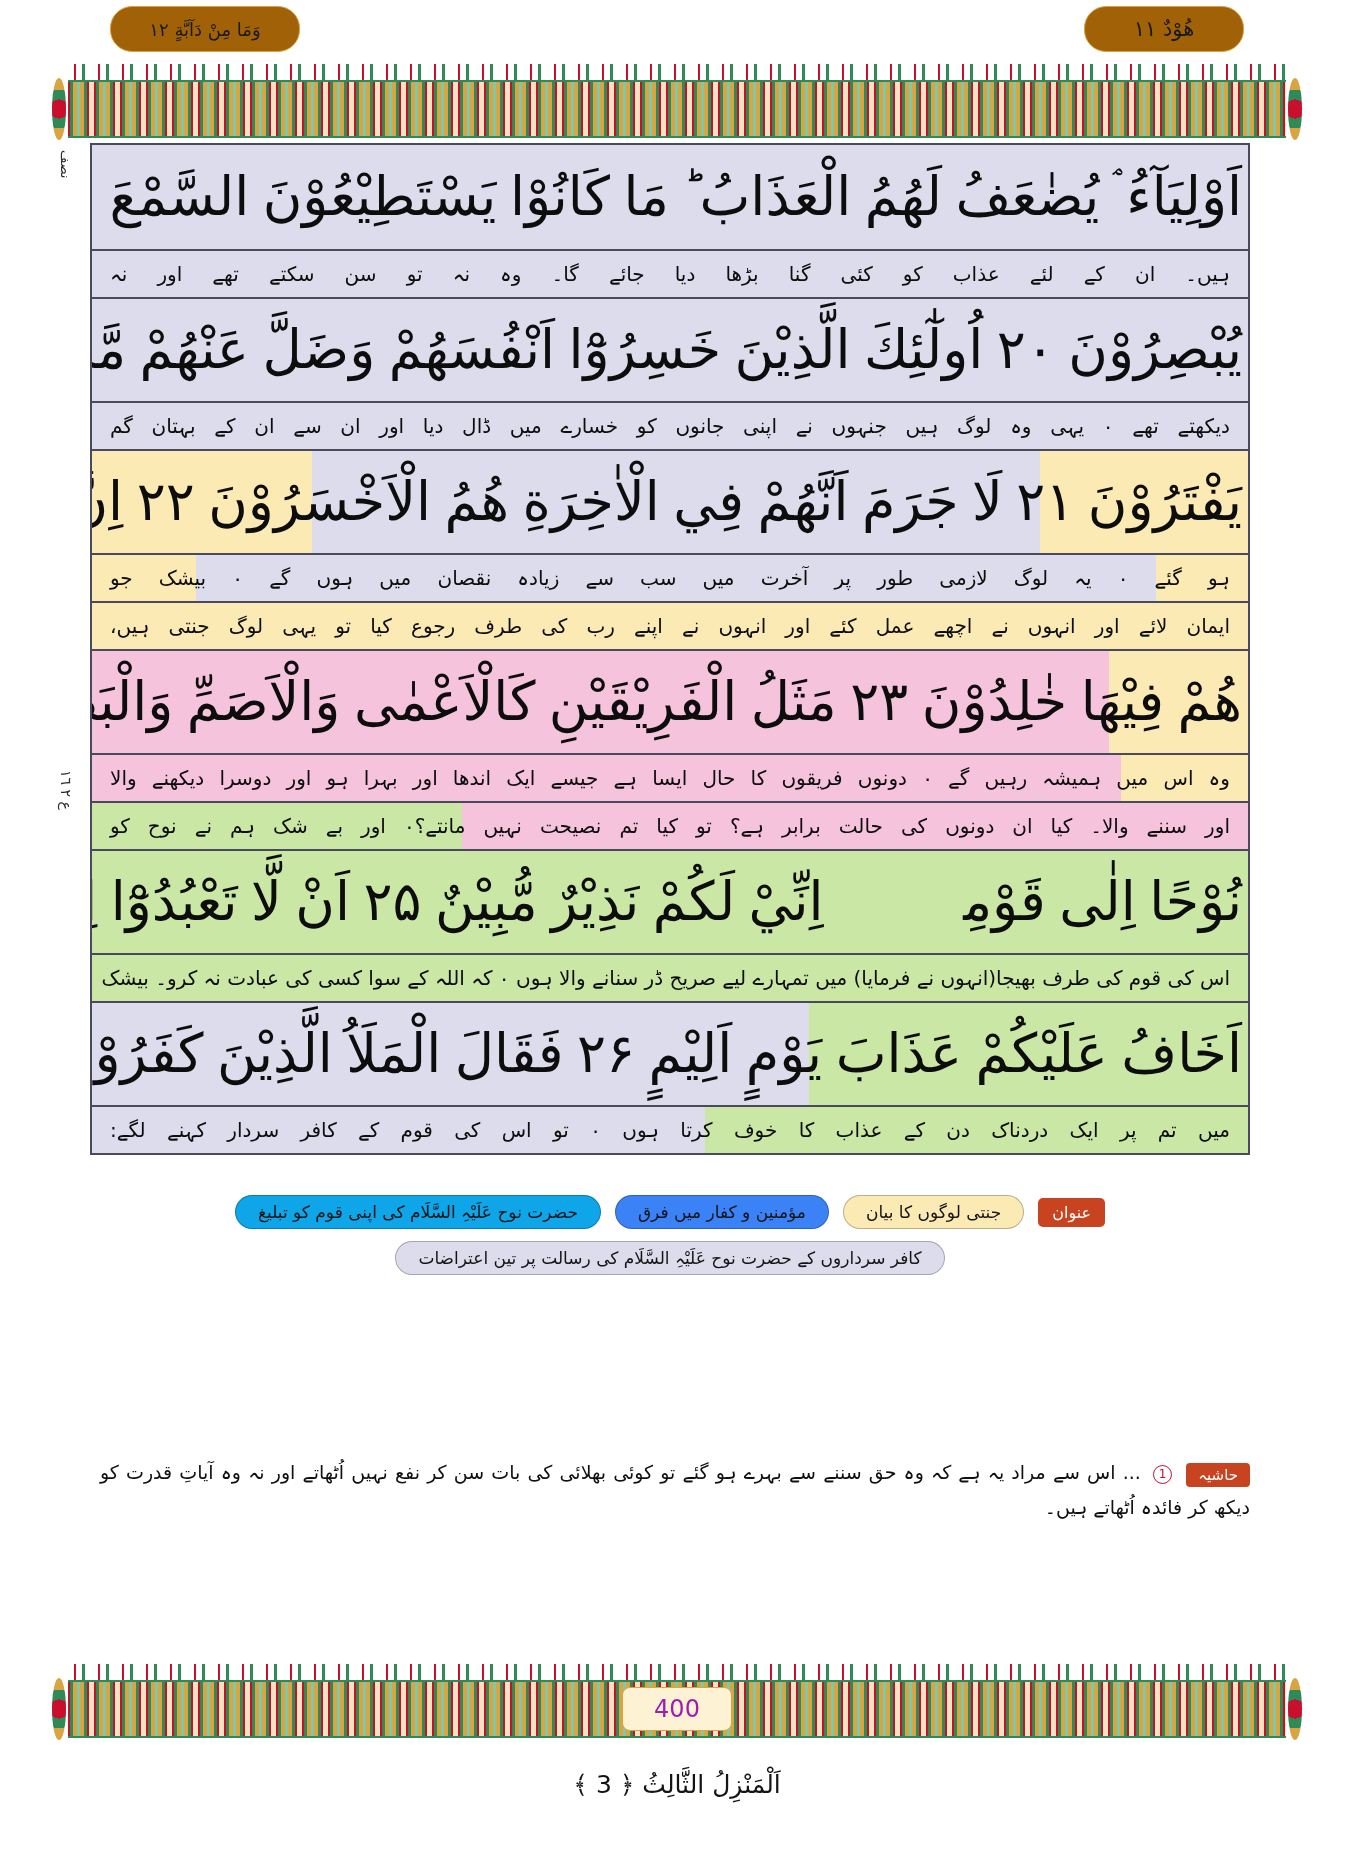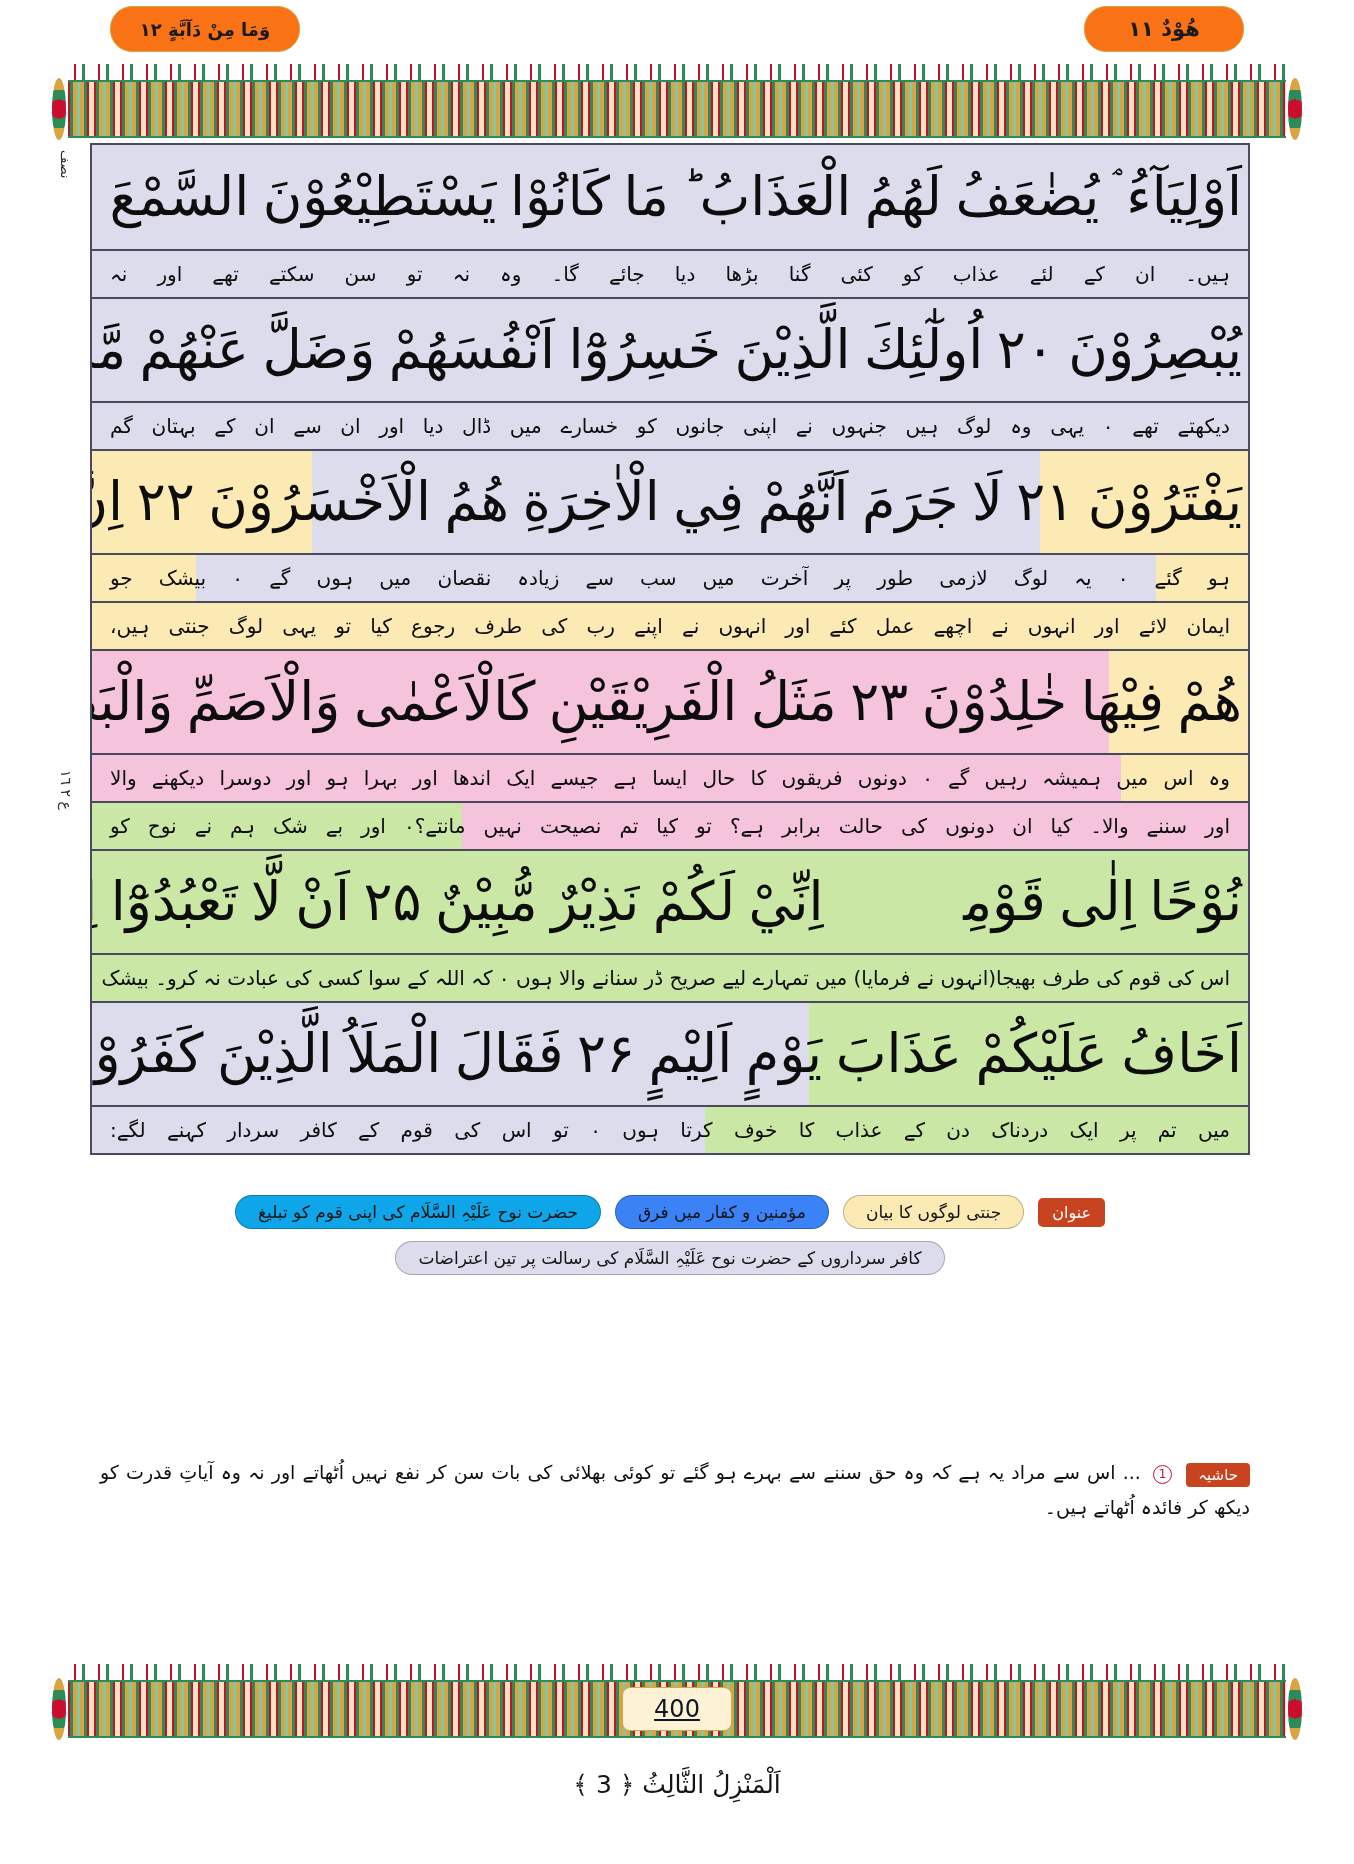--- a/index.html
+++ b/index.html
@@ -61,52 +61,50 @@
 
   #header-band { top: 80px; }
   #header-spikes { top: 64px; }
   #footer-band  { top: 1680px; }
   #footer-spikes{ top: 1664px; }
 
   .header-cartouche {
     position: absolute;
     top: 6px;
     height: 46px;
-    background: #f97316;
+    background: #a16207;
     border: 1.5px solid #d9a441;
     border-radius: 22px;
     display: flex;
     align-items: center;
     justify-content: center;
     padding: 0 18px;
     font-family: "DejaVu Sans", sans-serif;
     font-size: 21px;
     color: #1a1a1a;
     direction: rtl;
     white-space: nowrap;
     z-index: 3;
-    font-weight: bold;
   }
   #surah-cartouche { right: 110px; min-width: 160px; }
   #juz-cartouche   { left: 110px;  min-width: 190px; font-size: 18px; }
 
   
   #page-number-cartouche {
     position: absolute;
     top: 1687px;
     left: 50%;
     transform: translateX(-50%);
     width: 110px; height: 44px;
     background: #fdf3d4;
     border: 1.5px solid #d9a441;
     border-radius: 8px;
     display: flex; align-items: center; justify-content: center;
-    font-size: 24px; color: #0f172a;
+    font-size: 24px; color: #a21caf;
     z-index: 3;
-    text-decoration: underline;
   }
 
   
   #text-block {
     position: absolute;
     top: 143px;
     left: 90px;
     width: 1160px;
     border: 2px solid #4a4a5e;
     background: #dcdcec;

